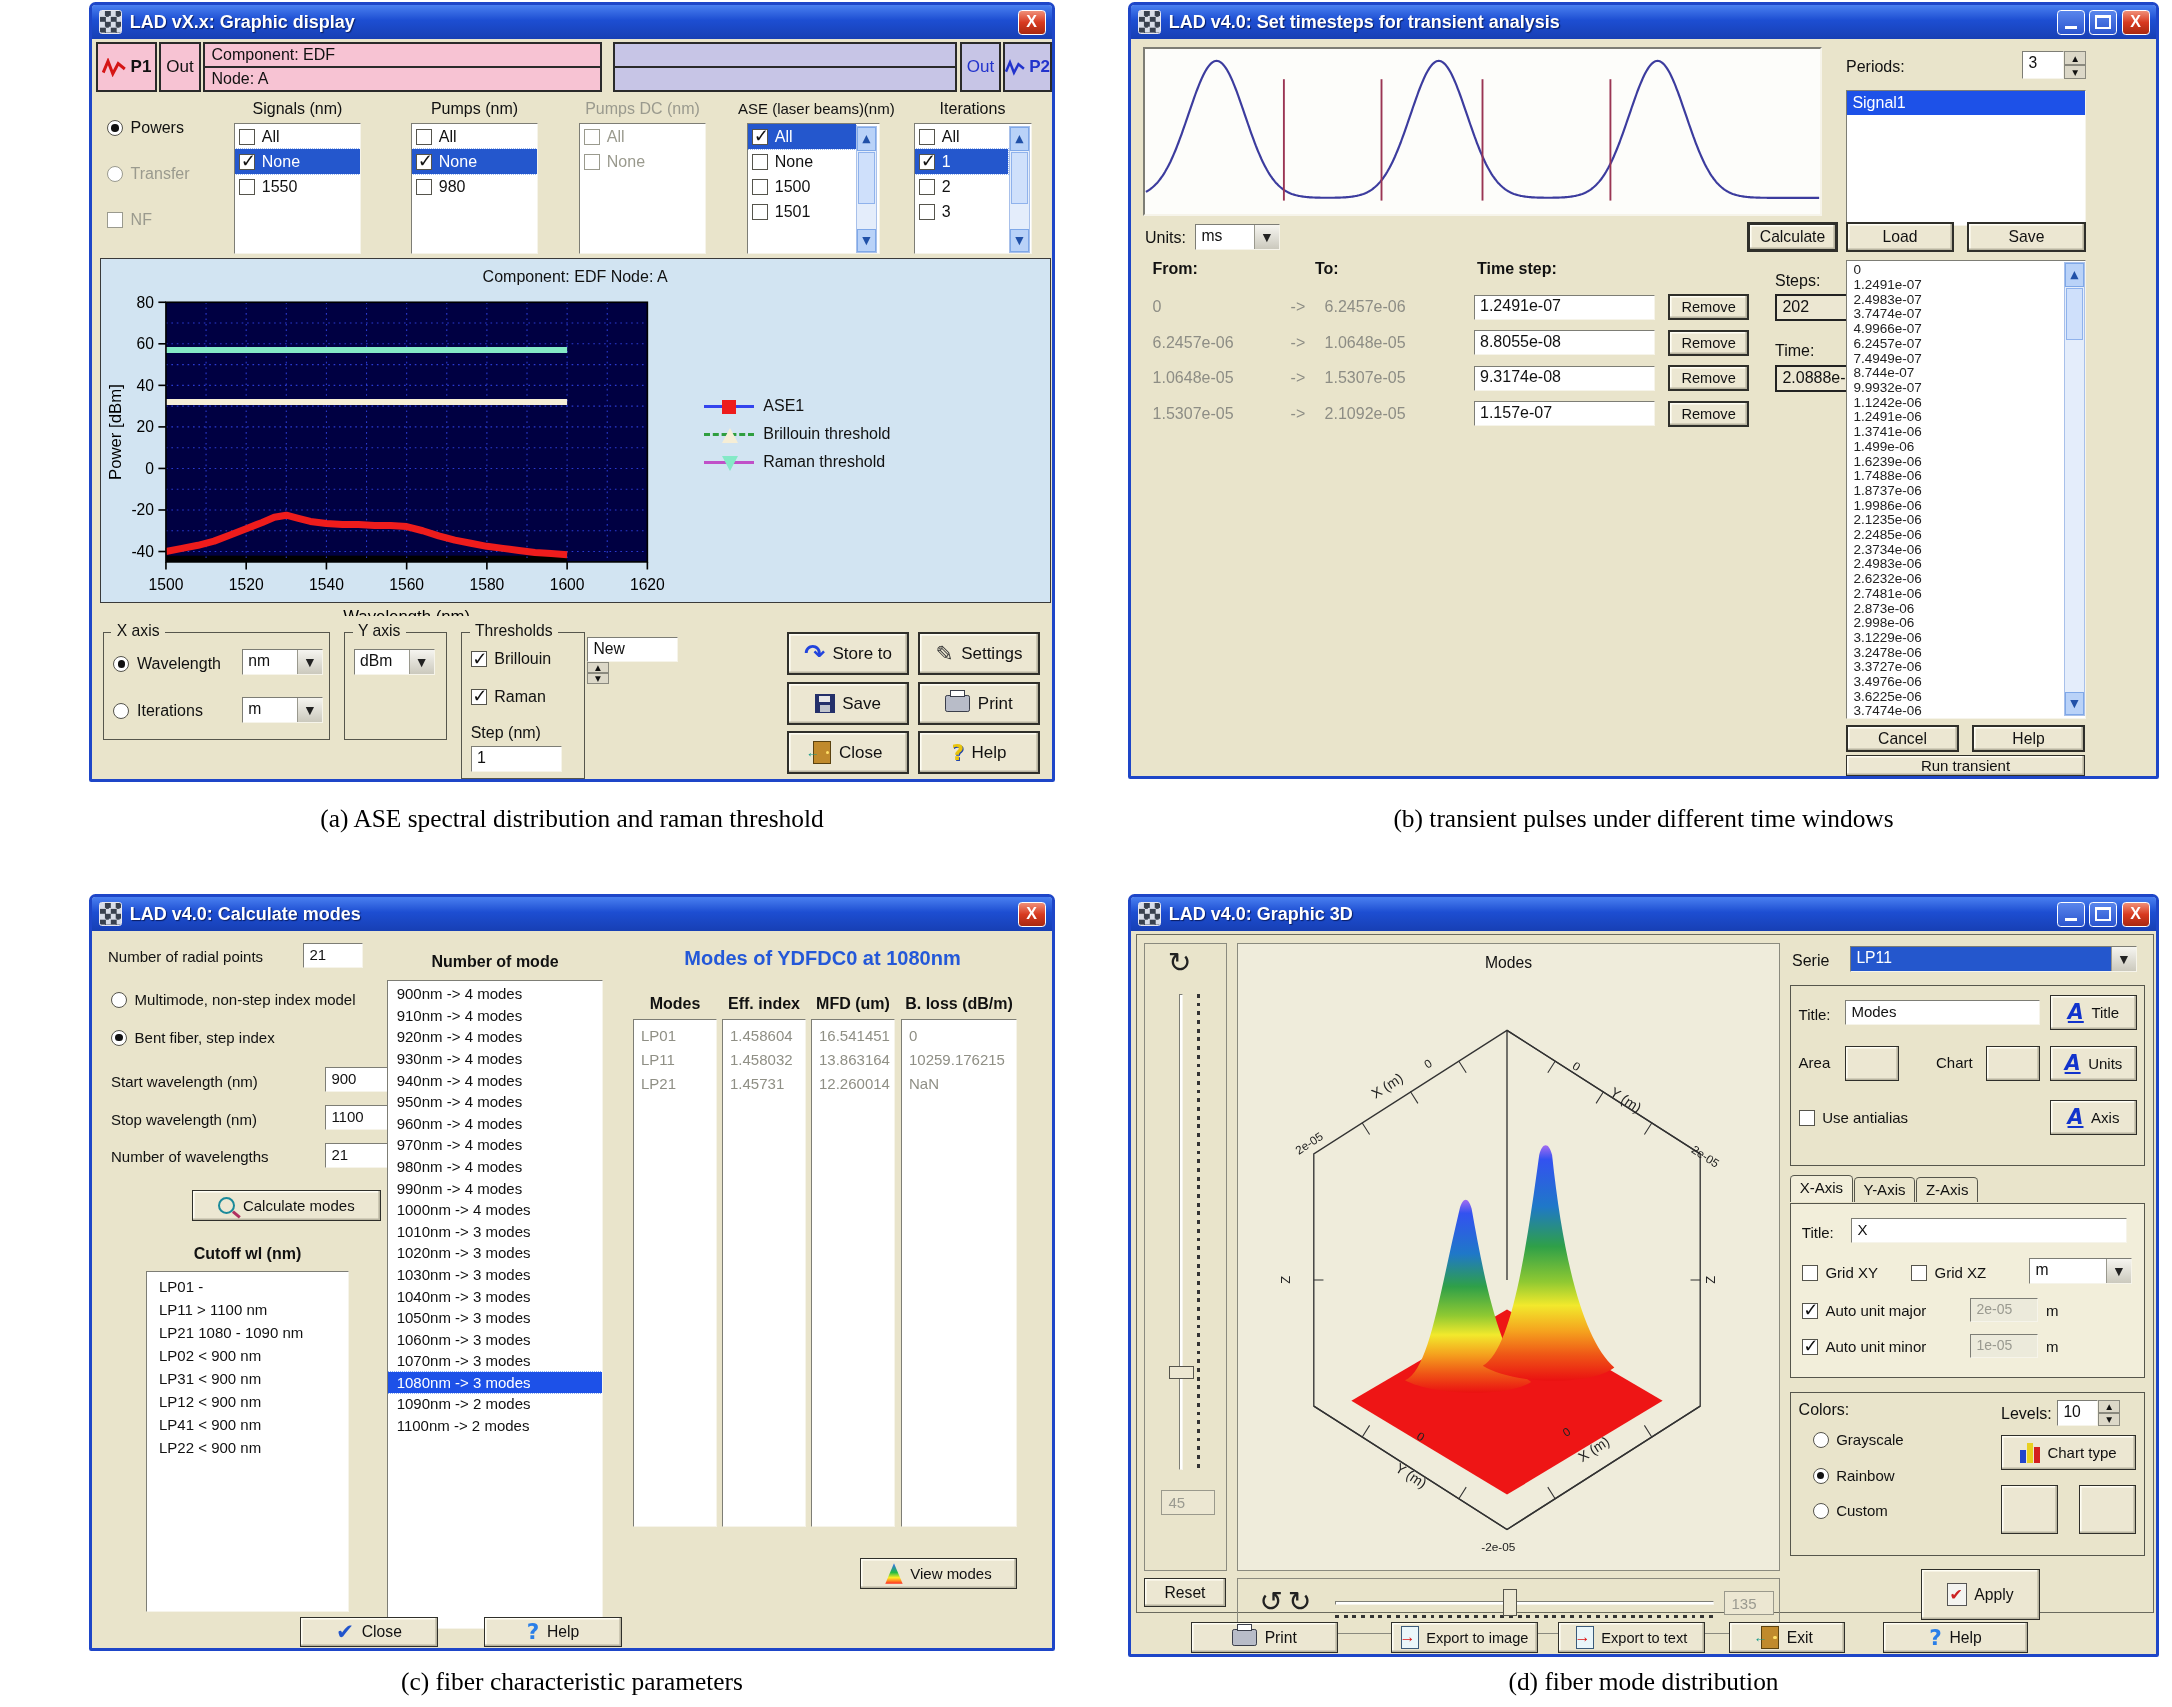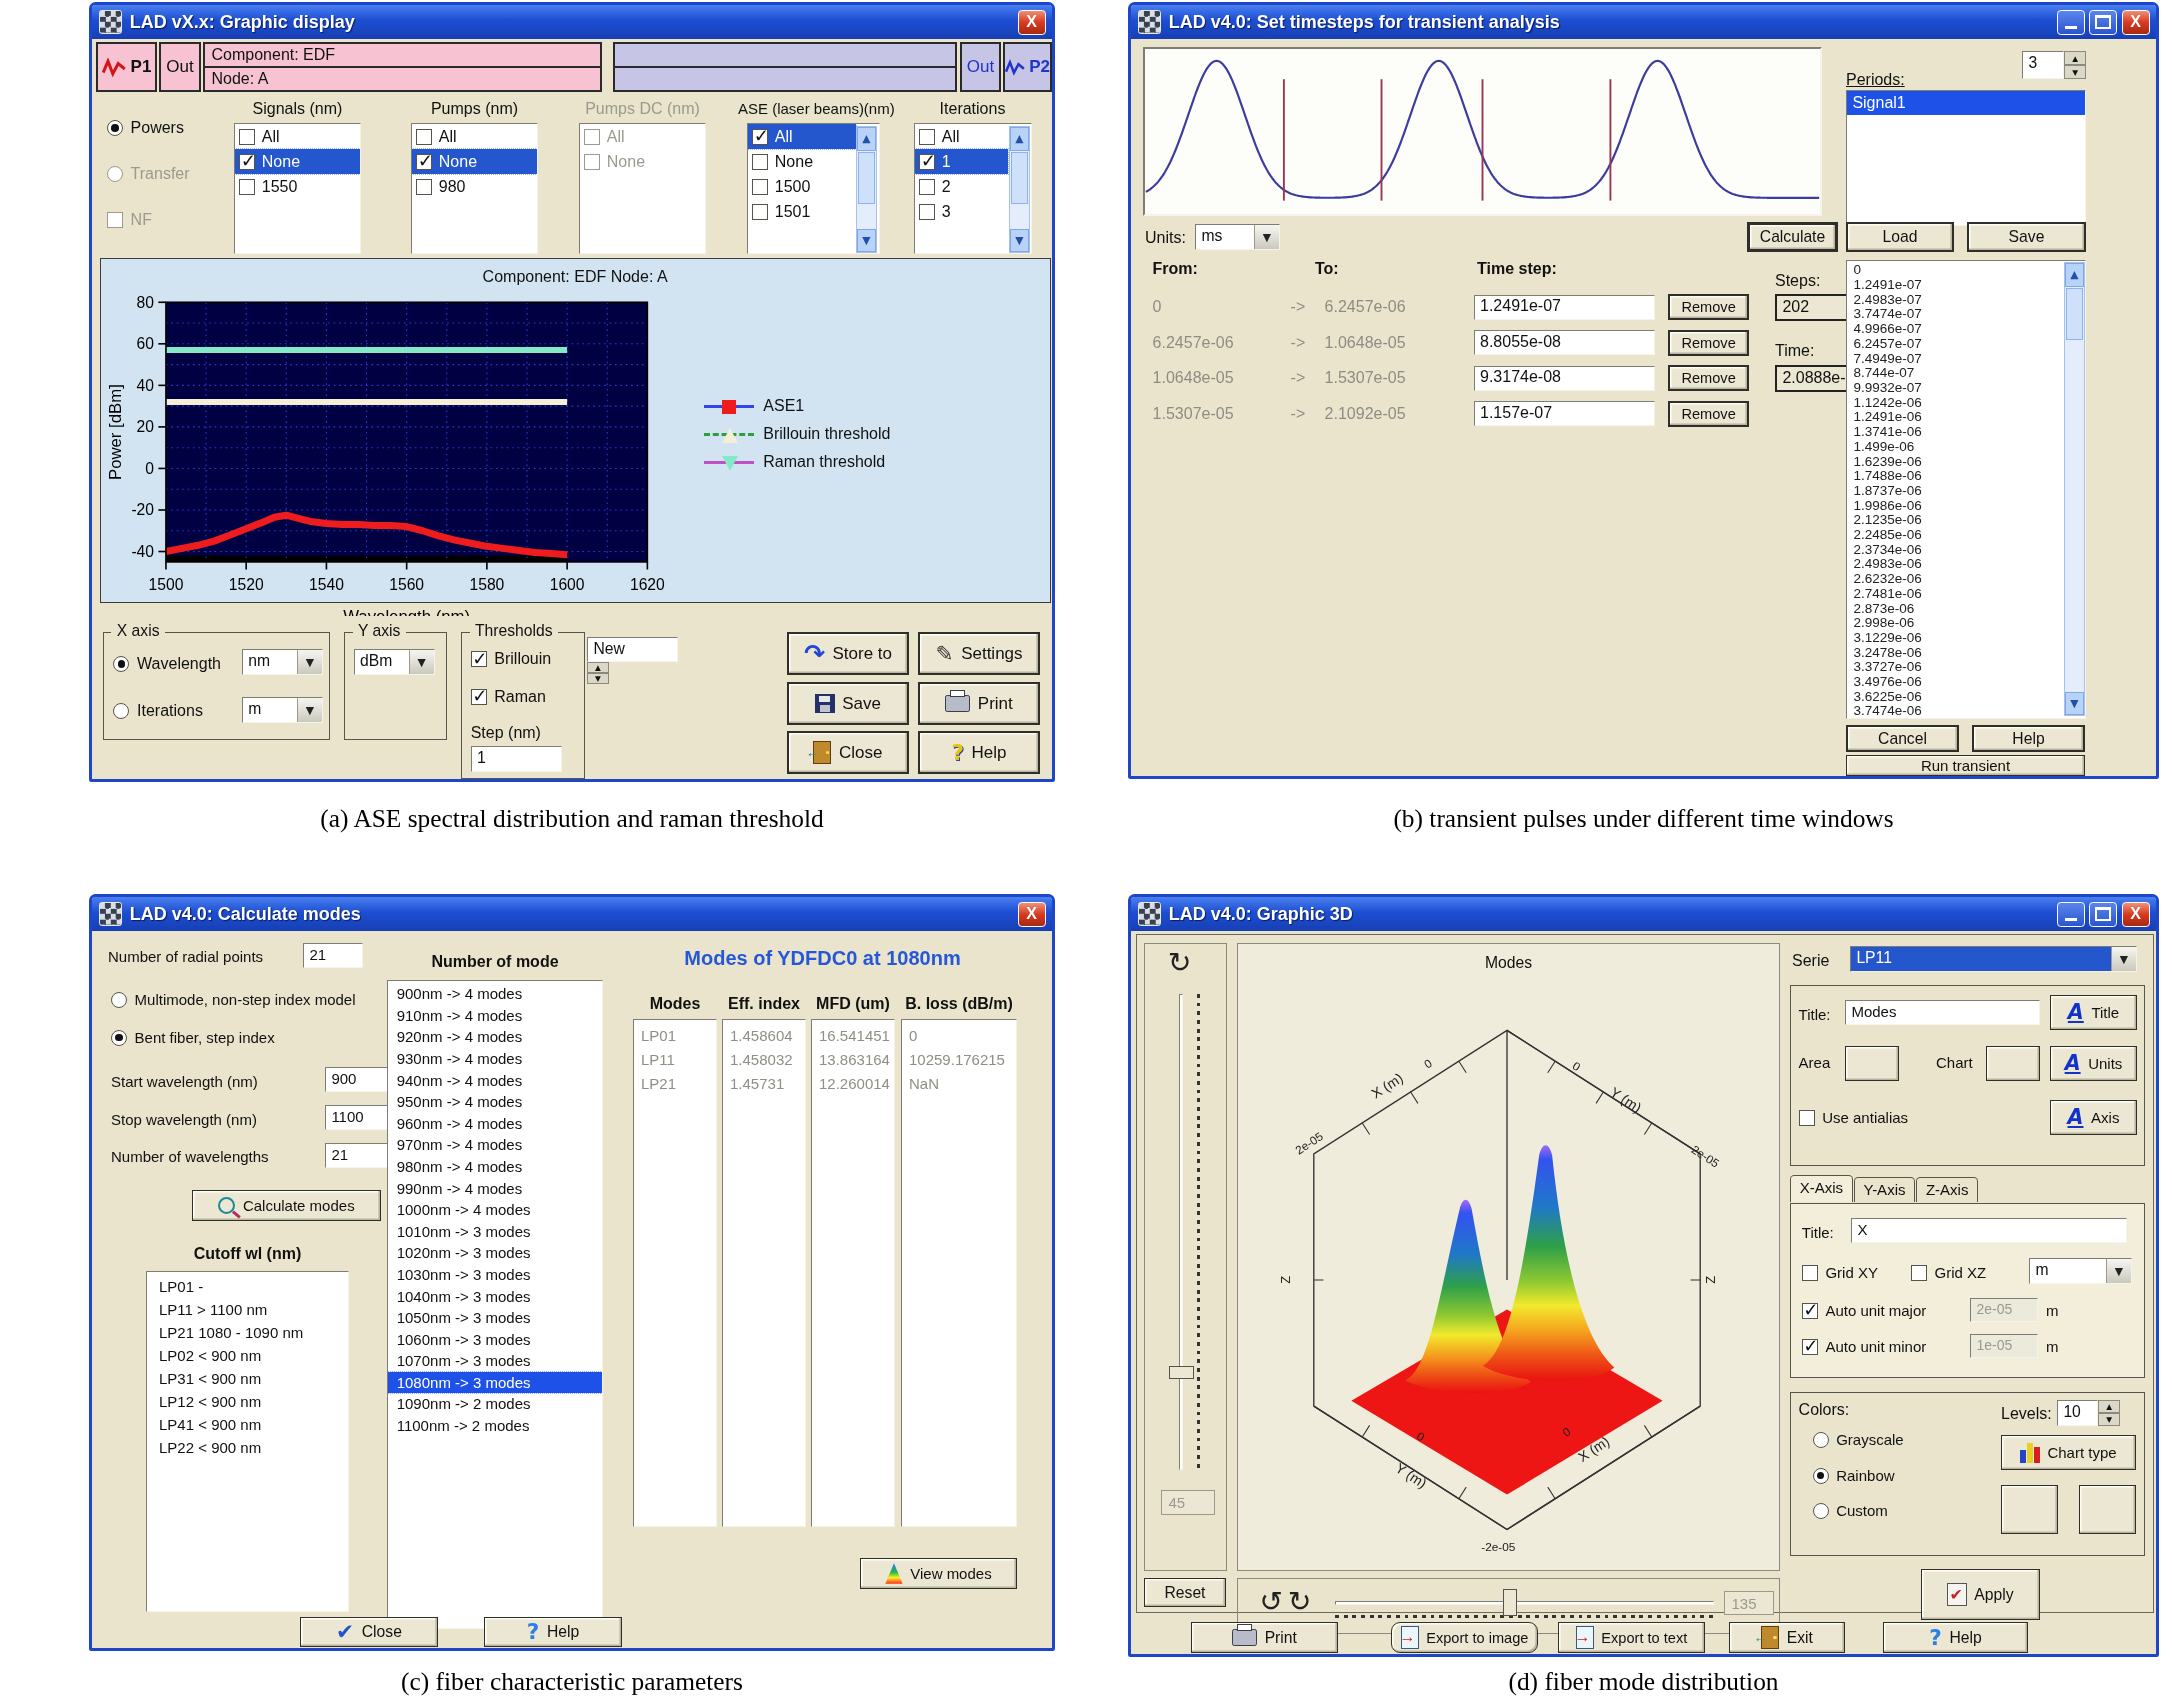--- a/index.html
+++ b/index.html
@@ -452,21 +452,21 @@
     <div class="abs sunken" style="left:12px;top:7.6px;width:679px;height:169px;border-width:2.2px;background:#fdfdfa;">
       <svg id="chartB" width="675" height="164" viewBox="0 0 1248 304">
           <polyline points="0.0,264.8 2.1,263.7 4.2,262.4 6.2,261.1 8.3,259.6 10.4,258.0 12.5,256.3 14.6,254.5 16.6,252.5 18.7,250.4 20.8,248.2 22.9,245.8 25.0,243.2 27.0,240.5 29.1,237.6 31.2,234.6 33.3,231.4 35.4,228.0 37.4,224.4 39.5,220.7 41.6,216.8 43.7,212.7 45.8,208.4 47.8,203.9 49.9,199.3 52.0,194.5 54.1,189.6 56.2,184.4 58.2,179.2 60.3,173.8 62.4,168.2 64.5,162.6 66.6,156.8 68.6,150.9 70.7,145.0 72.8,139.0 74.9,132.9 77.0,126.8 79.0,120.7 81.1,114.6 83.2,108.5 85.3,102.5 87.4,96.5 89.4,90.6 91.5,84.8 93.6,79.2 95.7,73.7 97.8,68.4 99.8,63.2 101.9,58.3 104.0,53.6 106.1,49.2 108.2,45.1 110.2,41.2 112.3,37.7 114.4,34.5 116.5,31.6 118.6,29.1 120.6,27.0 122.7,25.2 124.8,23.8 126.9,22.8 129.0,22.2 131.0,22.0 133.1,22.2 135.2,22.8 137.3,23.8 139.4,25.2 141.4,27.0 143.5,29.1 145.6,31.6 147.7,34.5 149.8,37.7 151.8,41.2 153.9,45.1 156.0,49.2 158.1,53.6 160.2,58.3 162.2,63.2 164.3,68.4 166.4,73.7 168.5,79.2 170.6,84.8 172.6,90.6 174.7,96.5 176.8,102.5 178.9,108.5 181.0,114.6 183.0,120.7 185.1,126.8 187.2,132.9 189.3,139.0 191.4,145.0 193.4,150.9 195.5,156.8 197.6,162.6 199.7,168.2 201.8,173.8 203.8,179.2 205.9,184.4 208.0,189.6 210.1,194.5 212.2,199.3 214.2,203.9 216.3,208.4 218.4,212.7 220.5,216.8 222.6,220.7 224.6,224.4 226.7,228.0 228.8,231.4 230.9,234.6 233.0,237.6 235.0,240.5 237.1,243.2 239.2,245.8 241.3,248.2 243.4,250.4 245.4,252.5 247.5,254.5 249.6,256.3 251.7,258.0 253.8,259.6 255.8,261.1 257.9,262.4 260.0,263.7 262.1,264.8 264.2,265.9 266.2,266.9 268.3,267.8 270.4,268.6 272.5,269.3 274.6,270.0 276.6,270.6 278.7,271.2 280.8,271.7 282.9,272.2 285.0,272.6 287.0,273.0 289.1,273.3 291.2,273.6 293.3,273.9 295.4,274.1 297.4,274.3 299.5,274.5 301.6,274.7 303.7,274.9 305.8,275.0 307.8,275.1 309.9,275.2 312.0,275.3 314.1,275.4 316.2,275.5 318.2,275.5 320.3,275.6 322.4,275.6 324.5,275.7 326.6,275.7 328.6,275.7 330.7,275.8 332.8,275.8 334.9,275.8 337.0,275.8 339.0,275.8 341.1,275.8 343.2,275.8 345.3,275.7 347.4,275.7 349.4,275.7 351.5,275.6 353.6,275.6 355.7,275.5 357.8,275.5 359.8,275.4 361.9,275.3 364.0,275.2 366.1,275.1 368.2,275.0 370.2,274.9 372.3,274.7 374.4,274.5 376.5,274.3 378.6,274.1 380.6,273.9 382.7,273.6 384.8,273.3 386.9,273.0 389.0,272.6 391.0,272.2 393.1,271.7 395.2,271.2 397.3,270.6 399.4,270.0 401.4,269.3 403.5,268.6 405.6,267.8 407.7,266.9 409.8,265.9 411.8,264.8 413.9,263.7 416.0,262.4 418.1,261.1 420.2,259.6 422.2,258.0 424.3,256.3 426.4,254.5 428.5,252.5 430.6,250.4 432.6,248.2 434.7,245.8 436.8,243.2 438.9,240.5 441.0,237.6 443.0,234.6 445.1,231.4 447.2,228.0 449.3,224.4 451.4,220.7 453.4,216.8 455.5,212.7 457.6,208.4 459.7,203.9 461.8,199.3 463.8,194.5 465.9,189.6 468.0,184.4 470.1,179.2 472.2,173.8 474.2,168.2 476.3,162.6 478.4,156.8 480.5,150.9 482.6,145.0 484.6,139.0 486.7,132.9 488.8,126.8 490.9,120.7 493.0,114.6 495.0,108.5 497.1,102.5 499.2,96.5 501.3,90.6 503.4,84.8 505.4,79.2 507.5,73.7 509.6,68.4 511.7,63.2 513.8,58.3 515.8,53.6 517.9,49.2 520.0,45.1 522.1,41.2 524.2,37.7 526.2,34.5 528.3,31.6 530.4,29.1 532.5,27.0 534.6,25.2 536.6,23.8 538.7,22.8 540.8,22.2 542.9,22.0 545.0,22.2 547.0,22.8 549.1,23.8 551.2,25.2 553.3,27.0 555.4,29.1 557.4,31.6 559.5,34.5 561.6,37.7 563.7,41.2 565.8,45.1 567.8,49.2 569.9,53.6 572.0,58.3 574.1,63.2 576.2,68.4 578.2,73.7 580.3,79.2 582.4,84.8 584.5,90.6 586.6,96.5 588.6,102.5 590.7,108.5 592.8,114.6 594.9,120.7 597.0,126.8 599.0,132.9 601.1,139.0 603.2,145.0 605.3,150.9 607.4,156.8 609.4,162.6 611.5,168.2 613.6,173.8 615.7,179.2 617.8,184.4 619.8,189.6 621.9,194.5 624.0,199.3 626.1,203.9 628.2,208.4 630.2,212.7 632.3,216.8 634.4,220.7 636.5,224.4 638.6,228.0 640.6,231.4 642.7,234.6 644.8,237.6 646.9,240.5 649.0,243.2 651.0,245.8 653.1,248.2 655.2,250.4 657.3,252.5 659.4,254.5 661.4,256.3 663.5,258.0 665.6,259.6 667.7,261.1 669.8,262.4 671.8,263.7 673.9,264.8 676.0,265.9 678.1,266.9 680.2,267.8 682.2,268.6 684.3,269.3 686.4,270.0 688.5,270.6 690.6,271.2 692.6,271.7 694.7,272.2 696.8,272.6 698.9,273.0 701.0,273.3 703.0,273.6 705.1,273.9 707.2,274.1 709.3,274.3 711.4,274.5 713.4,274.7 715.5,274.9 717.6,275.0 719.7,275.1 721.8,275.2 723.8,275.3 725.9,275.4 728.0,275.5 730.1,275.5 732.2,275.6 734.2,275.6 736.3,275.6 738.4,275.7 740.5,275.7 742.6,275.7 744.6,275.7 746.7,275.7 748.8,275.7 750.9,275.7 753.0,275.7 755.0,275.6 757.1,275.6 759.2,275.6 761.3,275.5 763.4,275.5 765.4,275.4 767.5,275.3 769.6,275.2 771.7,275.1 773.8,275.0 775.8,274.9 777.9,274.7 780.0,274.5 782.1,274.3 784.2,274.1 786.2,273.9 788.3,273.6 790.4,273.3 792.5,273.0 794.6,272.6 796.6,272.2 798.7,271.7 800.8,271.2 802.9,270.6 805.0,270.0 807.0,269.3 809.1,268.6 811.2,267.8 813.3,266.9 815.4,265.9 817.4,264.8 819.5,263.7 821.6,262.4 823.7,261.1 825.8,259.6 827.8,258.0 829.9,256.3 832.0,254.5 834.1,252.5 836.2,250.4 838.2,248.2 840.3,245.8 842.4,243.2 844.5,240.5 846.6,237.6 848.6,234.6 850.7,231.4 852.8,228.0 854.9,224.4 857.0,220.7 859.0,216.8 861.1,212.7 863.2,208.4 865.3,203.9 867.4,199.3 869.4,194.5 871.5,189.6 873.6,184.4 875.7,179.2 877.8,173.8 879.8,168.2 881.9,162.6 884.0,156.8 886.1,150.9 888.2,145.0 890.2,139.0 892.3,132.9 894.4,126.8 896.5,120.7 898.6,114.6 900.6,108.5 902.7,102.5 904.8,96.5 906.9,90.6 909.0,84.8 911.0,79.2 913.1,73.7 915.2,68.4 917.3,63.2 919.4,58.3 921.4,53.6 923.5,49.2 925.6,45.1 927.7,41.2 929.8,37.7 931.8,34.5 933.9,31.6 936.0,29.1 938.1,27.0 940.2,25.2 942.2,23.8 944.3,22.8 946.4,22.2 948.5,22.0 950.6,22.2 952.6,22.8 954.7,23.8 956.8,25.2 958.9,27.0 961.0,29.1 963.0,31.6 965.1,34.5 967.2,37.7 969.3,41.2 971.4,45.1 973.4,49.2 975.5,53.6 977.6,58.3 979.7,63.2 981.8,68.4 983.8,73.7 985.9,79.2 988.0,84.8 990.1,90.6 992.2,96.5 994.2,102.5 996.3,108.5 998.4,114.6 1000.5,120.7 1002.6,126.8 1004.6,132.9 1006.7,139.0 1008.8,145.0 1010.9,150.9 1013.0,156.8 1015.0,162.6 1017.1,168.2 1019.2,173.8 1021.3,179.2 1023.4,184.4 1025.4,189.6 1027.5,194.5 1029.6,199.3 1031.7,203.9 1033.8,208.4 1035.8,212.7 1037.9,216.8 1040.0,220.7 1042.1,224.4 1044.2,228.0 1046.2,231.4 1048.3,234.6 1050.4,237.6 1052.5,240.5 1054.6,243.2 1056.6,245.8 1058.7,248.2 1060.8,250.4 1062.9,252.5 1065.0,254.5 1067.0,256.3 1069.1,258.0 1071.2,259.6 1073.3,261.1 1075.4,262.4 1077.4,263.7 1079.5,264.8 1081.6,265.9 1083.7,266.9 1085.8,267.8 1087.8,268.6 1089.9,269.3 1092.0,270.0 1094.1,270.6 1096.2,271.2 1098.2,271.7 1100.3,272.2 1102.4,272.6 1104.5,273.0 1106.6,273.3 1108.6,273.6 1110.7,273.9 1112.8,274.1 1114.9,274.4 1117.0,274.6 1119.0,274.7 1121.1,274.9 1123.2,275.0 1125.3,275.1 1127.4,275.2 1129.4,275.3 1131.5,275.4 1133.6,275.5 1135.7,275.6 1137.8,275.6 1139.8,275.7 1141.9,275.7 1144.0,275.8 1146.1,275.8 1148.2,275.8 1150.2,275.8 1152.3,275.9 1154.4,275.9 1156.5,275.9 1158.6,275.9 1160.6,275.9 1162.7,275.9 1164.8,275.9 1166.9,276.0 1169.0,276.0 1171.0,276.0 1173.1,276.0 1175.2,276.0 1177.3,276.0 1179.4,276.0 1181.4,276.0 1183.5,276.0 1185.6,276.0 1187.7,276.0 1189.8,276.0 1191.8,276.0 1193.9,276.0 1196.0,276.0 1198.1,276.0 1200.2,276.0 1202.2,276.0 1204.3,276.0 1206.4,276.0 1208.5,276.0 1210.6,276.0 1212.6,276.0 1214.7,276.0 1216.8,276.0 1218.9,276.0 1221.0,276.0 1223.0,276.0 1225.1,276.0 1227.2,276.0 1229.3,276.0 1231.4,276.0 1233.4,276.0 1235.5,276.0 1237.6,276.0 1239.7,276.0 1241.8,276.0 1243.8,276.0 1245.9,276.0 1248.0,276.0" fill="none" stroke="#3c3c9e" stroke-width="4"></polyline>
           <line x1="255.83999999999997" y1="56" x2="255.83999999999997" y2="281" stroke="#9a3553" stroke-width="3.5"></line>
           <line x1="436.79999999999995" y1="56" x2="436.79999999999995" y2="281" stroke="#9a3553" stroke-width="3.5"></line>
           <line x1="624" y1="56" x2="624" y2="281" stroke="#9a3553" stroke-width="3.5"></line>
           <line x1="861.1199999999999" y1="56" x2="861.1199999999999" y2="281" stroke="#9a3553" stroke-width="3.5"></line>
         </svg>
     </div>
 
-    <div class="lbl abs" style="left:715px;top:32px;text-decoration:underline;">Periods:</div>
+    <div class="lbl abs" style="left:715px;top:19px;">Periods:</div>
     <div class="spin abs" style="left:891px;top:12px;width:64px;">
       <span class="v">3</span>
       <span class="ud">
           <i>▲</i>
           <i>▼</i>
         </span>
     </div>
 
     <div class="listbox abs" style="left:715px;top:51px;width:240px;height:136px;">
         <div class="sli sel">Signal1</div>
@@ -892,21 +892,21 @@
 
     <div class="btn abs" style="left:790px;top:638px;width:119px;height:51px;font-size:15.7px;border-width:1.6px;">
       <span class="ic-note"></span>
         <span>Apply</span>
     </div>
 
     <div class="btn abs" style="left:60px;top:691px;width:147px;height:31px;font-size:15.7px;border-width:1.6px;">
       <span class="ic-pr"></span>
         <span>Print</span>
     </div>
-    <div class="btn abs" style="left:260px;top:691px;width:147px;height:31px;font-size:14.6px;border-width:1.6px;border-radius:9px;">
+    <div class="btn abs" style="left:260px;top:691px;width:147px;height:31px;font-size:14.6px;border-width:1.6px;">
       <span class="ic-page"></span>
         <span>Export to image</span>
     </div>
     <div class="btn abs" style="left:427px;top:691px;width:147px;height:31px;font-size:14.6px;border-width:1.6px;">
       <span class="ic-page"></span>
         <span>Export to text</span>
     </div>
     <div class="btn abs" style="left:598px;top:691px;width:116px;height:31px;font-size:15.7px;border-width:1.6px;">
       <span class="ic-door"></span>
         <span>Exit</span>

